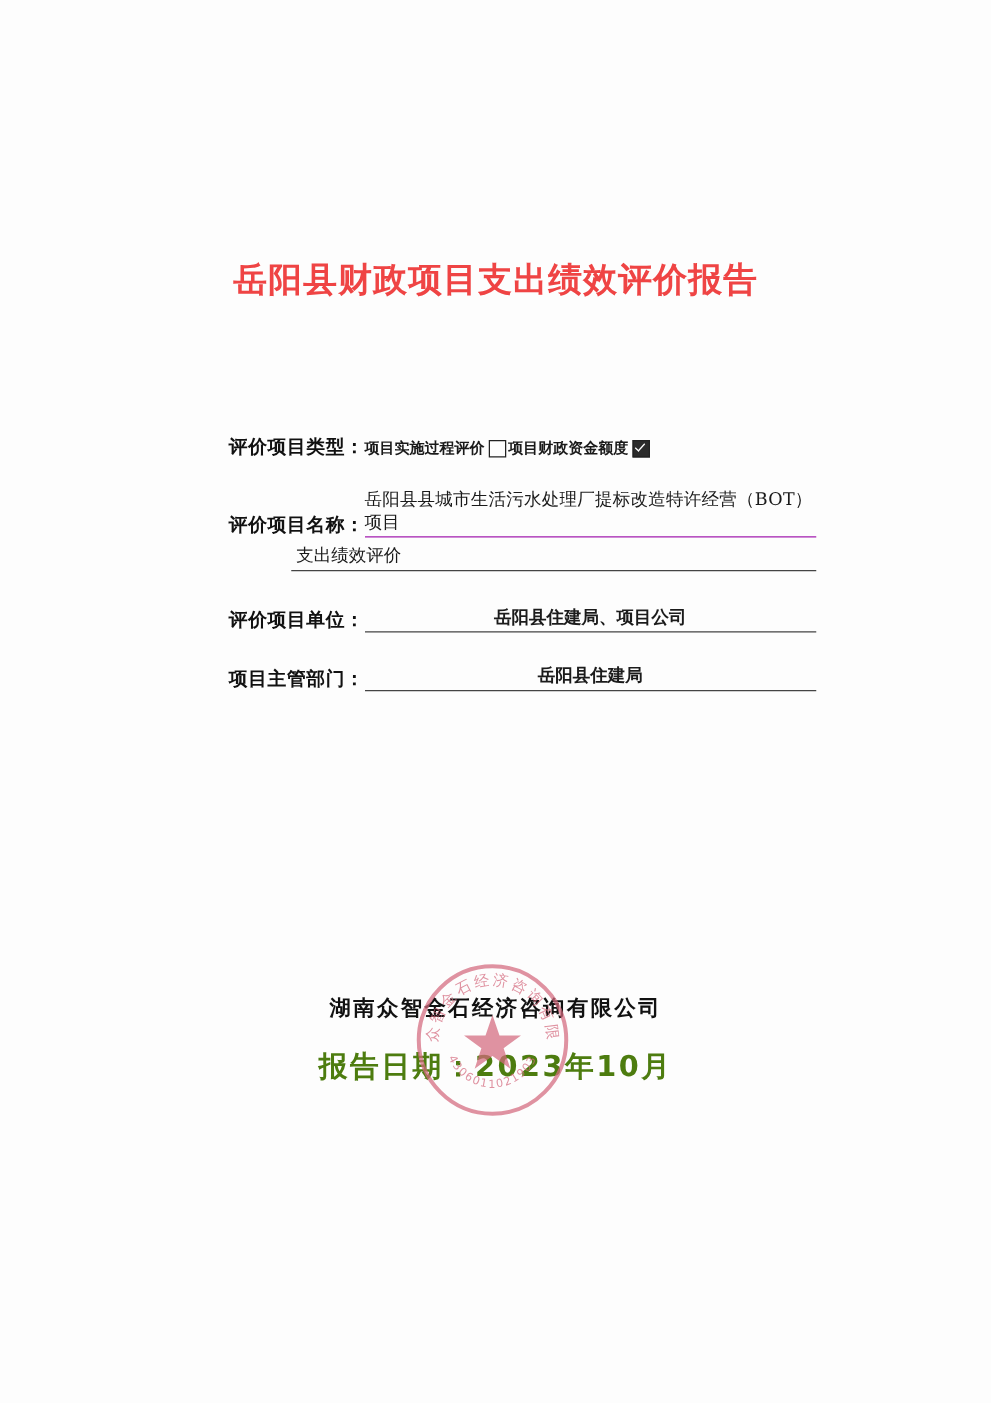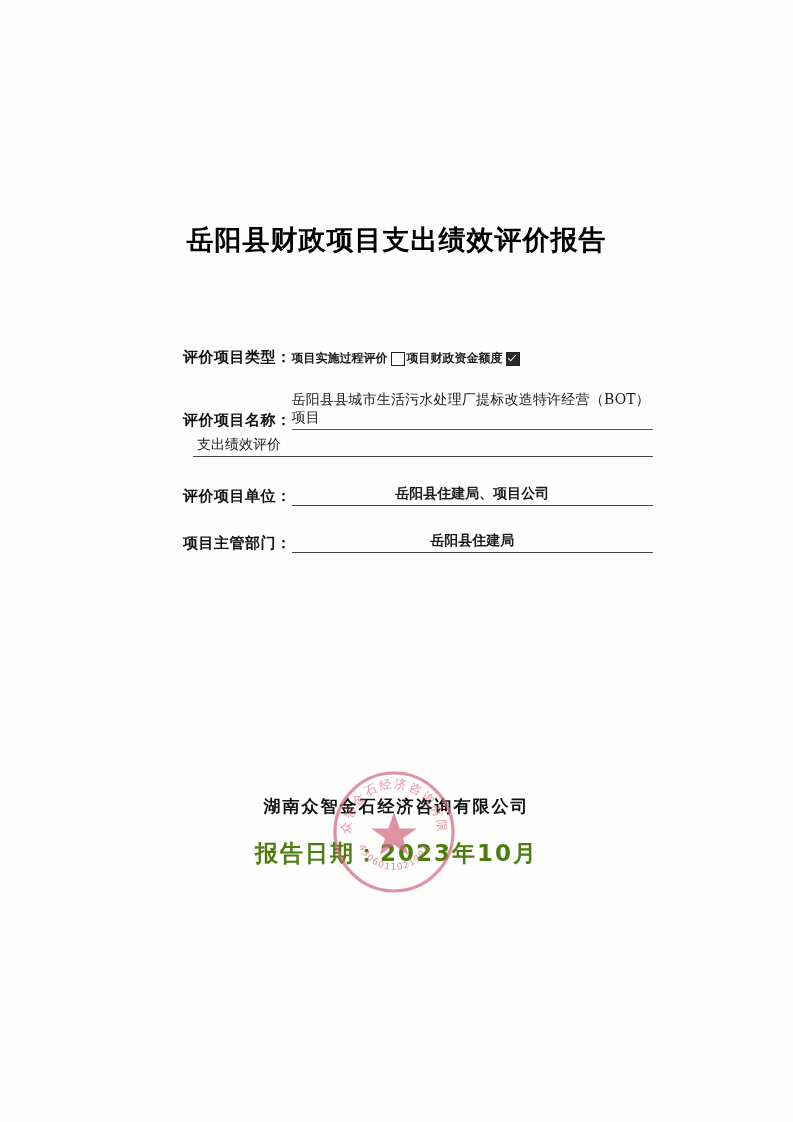--- a/index.html
+++ b/index.html
@@ -15,29 +15,29 @@
     color: #1a1a1a;
     overflow: hidden;
   }
   .page {
     position: absolute;
     inset: 0;
     background: #fdfdfd;
   }
   .title {
     position: absolute;
-    top: 222px;
+    top: 206px;
     left: 0;
     width: 793px;
     text-align: center;
     font-size: 27px;
     font-weight: bold;
     letter-spacing: 1px;
     font-family: "DejaVu Sans", "Liberation Sans", sans-serif;
-    color: #000000;
+    color: #ef4444;
   }
 
   .form {
     position: absolute;
     top: 348px;
     left: 143px;
     width: 510px;
   }
   .row {
     display: flex;
@@ -108,21 +108,21 @@
     flex: 1;
     border-bottom: 1px solid #a21caf;
     font-size: 14px;
     letter-spacing: 0.2px;
     padding-bottom: 2px;
     text-align: left;
   }
   .name-line2-wrap {
     display: flex;
     margin-bottom: 28px;
-    margin-left: 50px;
+    margin-left: 90px;
   }
   .name-line2 {
     flex: 1;
     border-bottom: 1px solid #444;
     font-size: 14px;
     padding-bottom: 2px;
     text-align: left;
     padding-left: 4px;
   }
 

